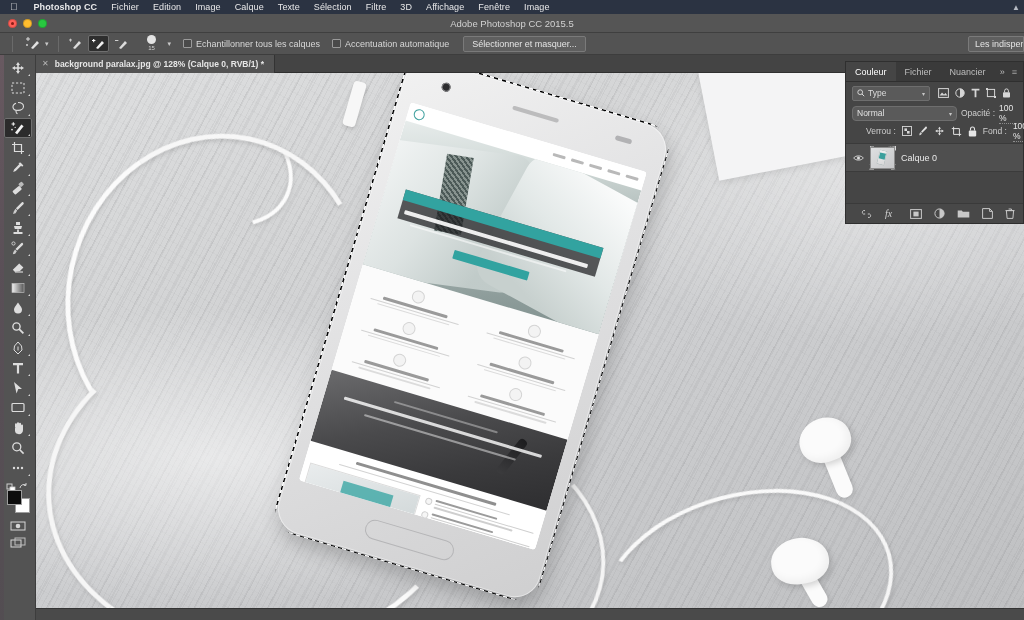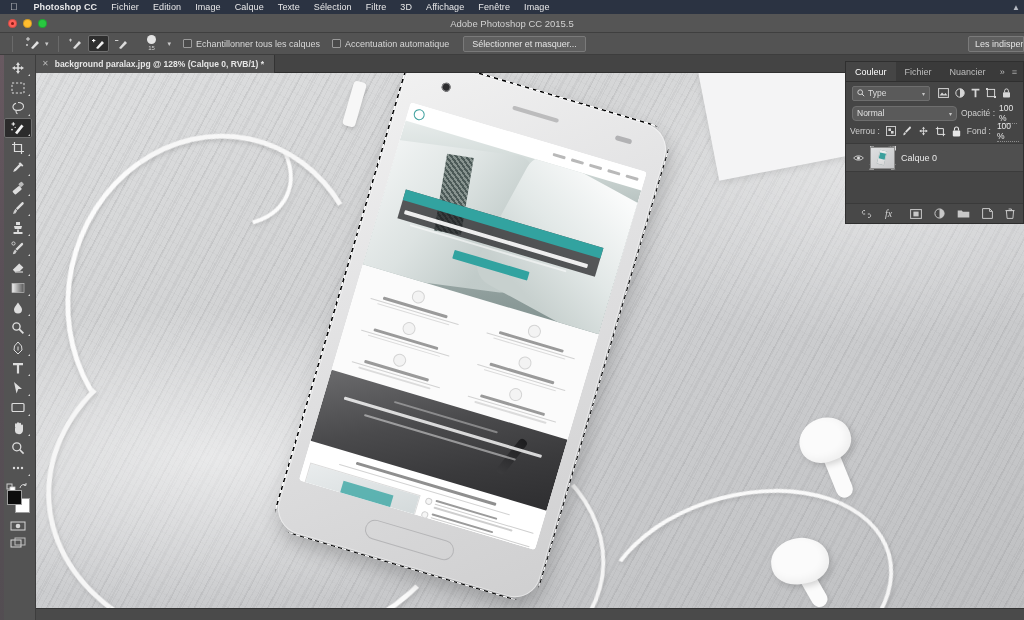--- a/index.html
+++ b/index.html
@@ -384,21 +384,21 @@
   }
   .rp-select {
     flex: 0 0 105px; height: 15px; background: #5a5a5a; border: 1px solid #6e6e6e;
     border-radius: 4px; display: flex; align-items: center; padding: 0 4px;
     color: #e2e2e2; font-size: 8.5px;
   }
   .rp-select .cv { margin-left: auto; font-size: 6px; color: #c6c6c6; }
   .rp-lbl { color: #cfcfcf; font-size: 8.5px; white-space: nowrap; }
   .rp-val { color: #e8e8e8; font-size: 8.5px; border-bottom: 1px dotted #8d8d8d; }
   .rp-lock {
-    height: 18px; display: flex; align-items: center; gap: 6px; padding: 0 4px;
+    height: 18px; display: flex; align-items: center; gap: 6px; padding: 0 20px;
   }
   .rp-lockicons { display: flex; align-items: center; gap: 6px; }
   .rp-layers { margin-top: 3px; border-top: 1px solid #3a3a3a; }
   .rp-layer {
     height: 28px; display: flex; align-items: center; gap: 7px; padding: 0 7px;
     background: #4f4f4f; border-bottom: 1px solid #3b3b3b;
   }
   .rp-eye { width: 11px; display: flex; justify-content: center; }
   .rp-thumb {
     width: 23px; height: 20px; position: relative; flex: none;

